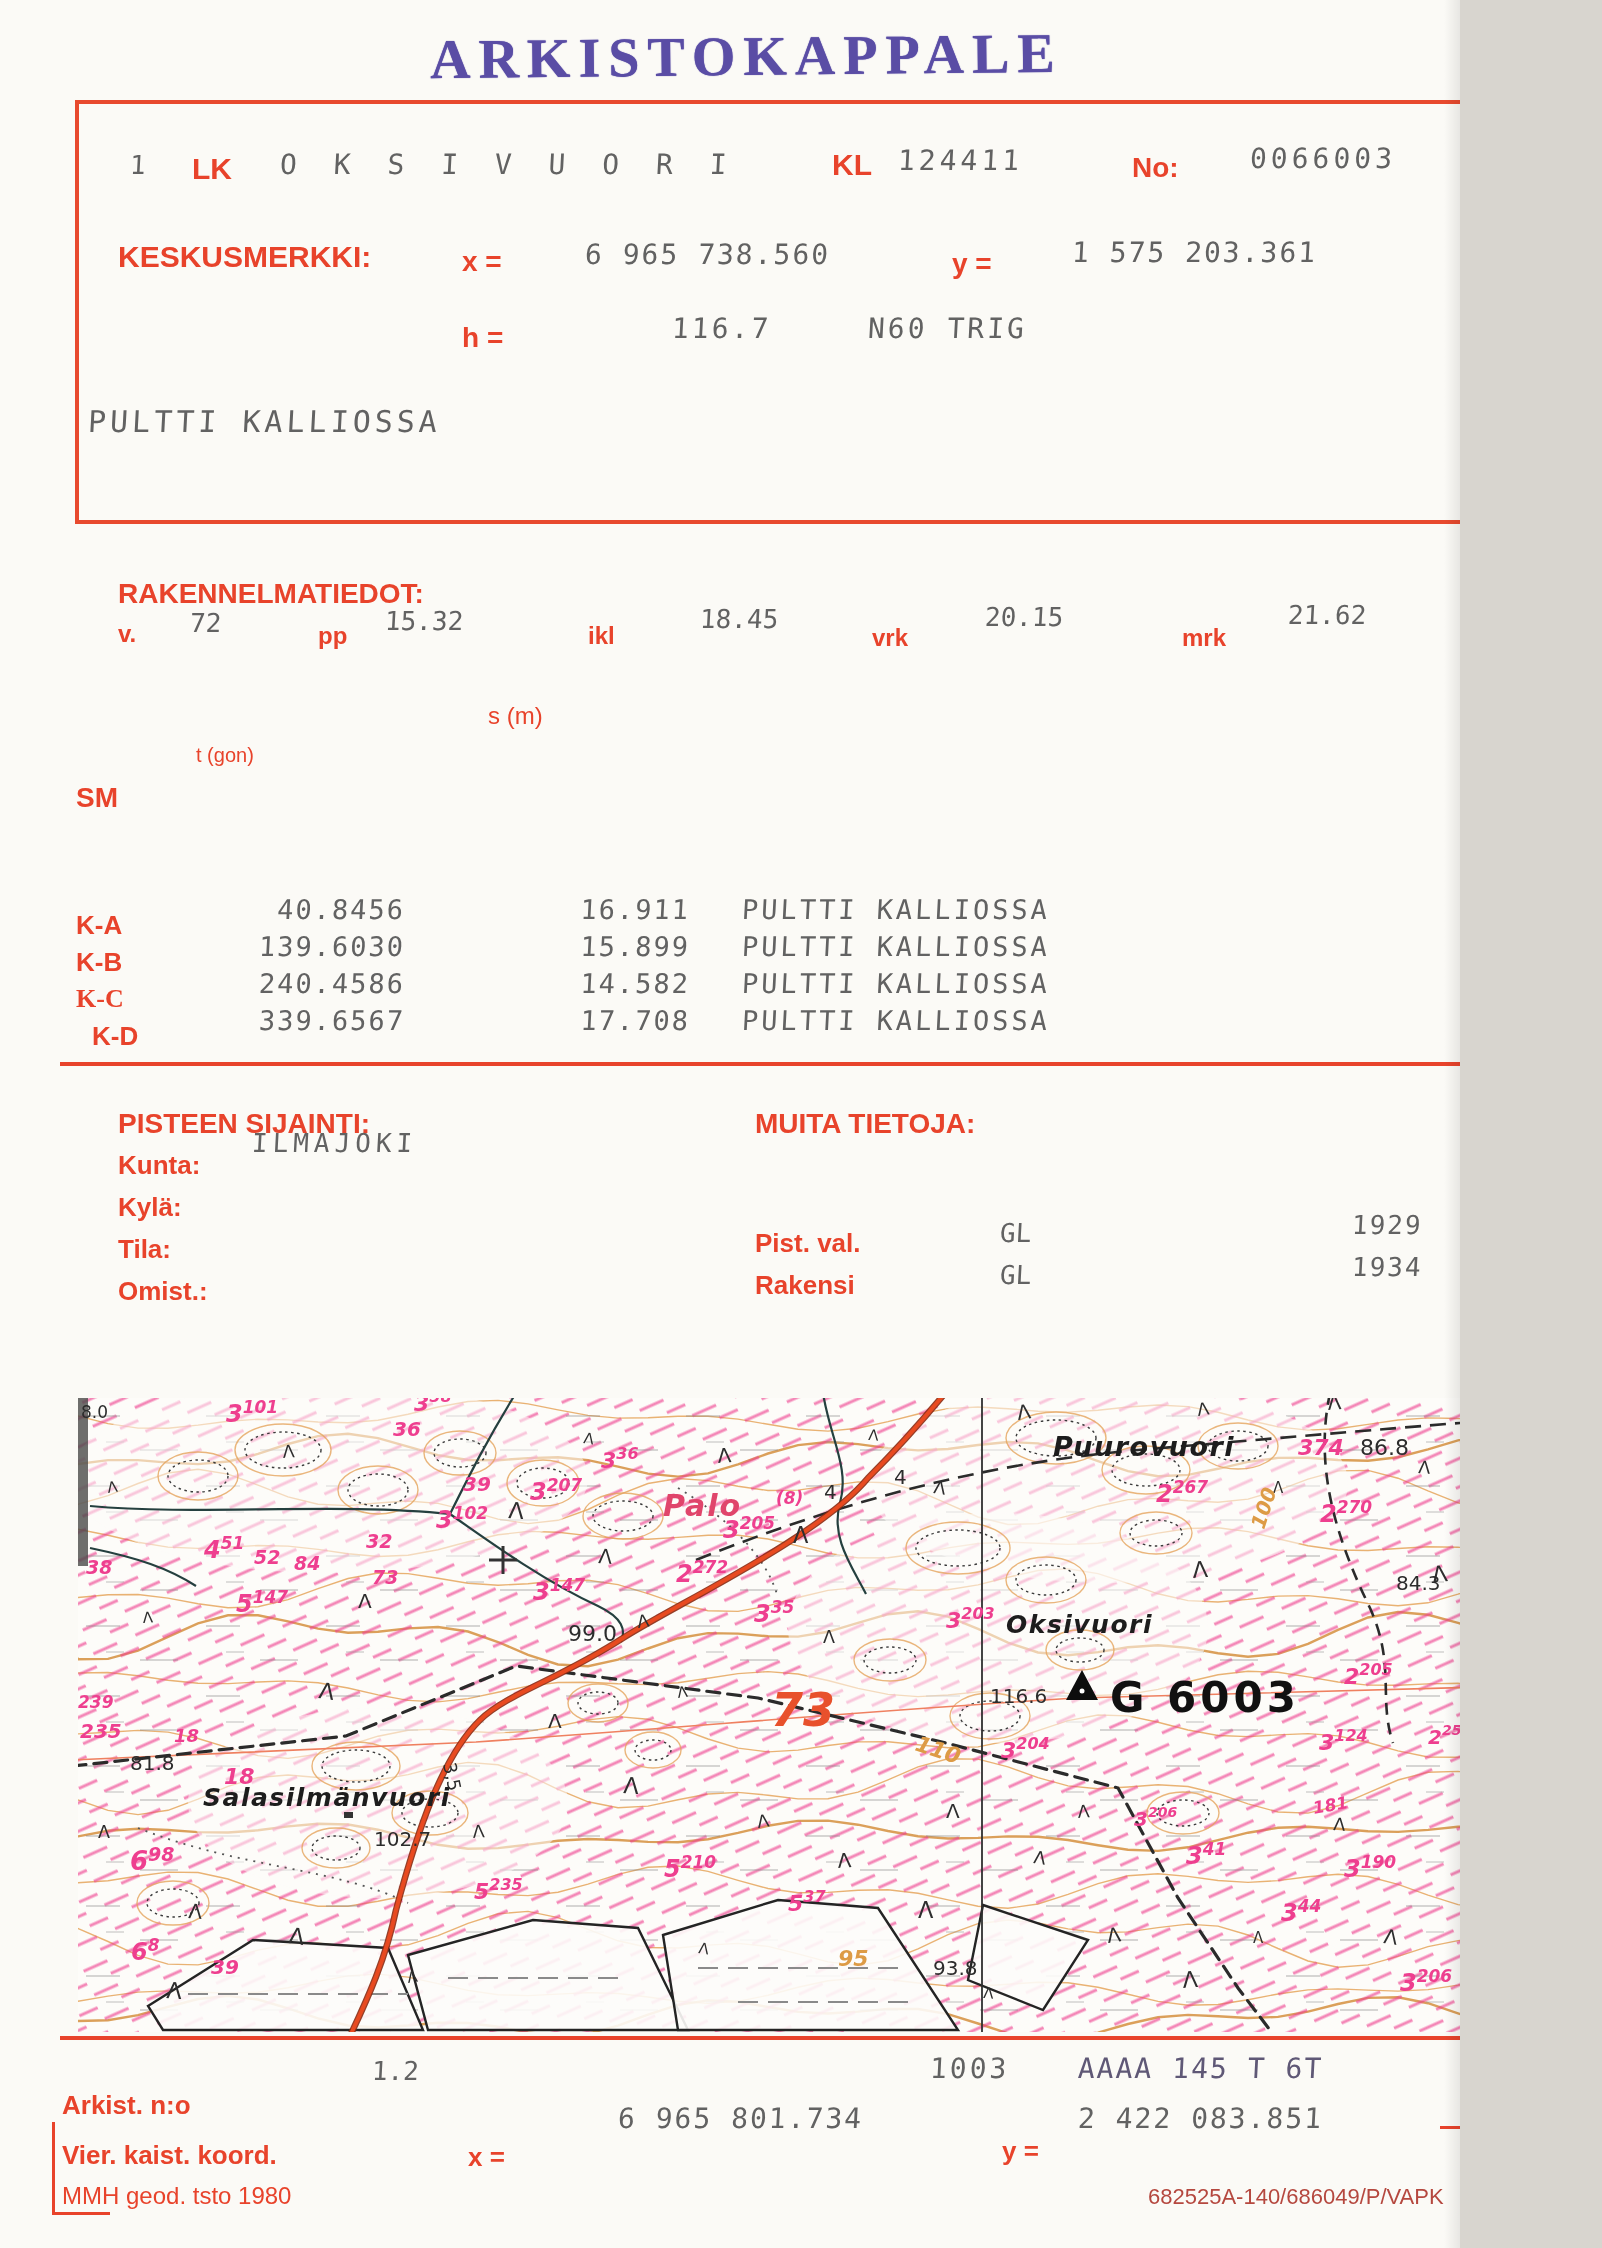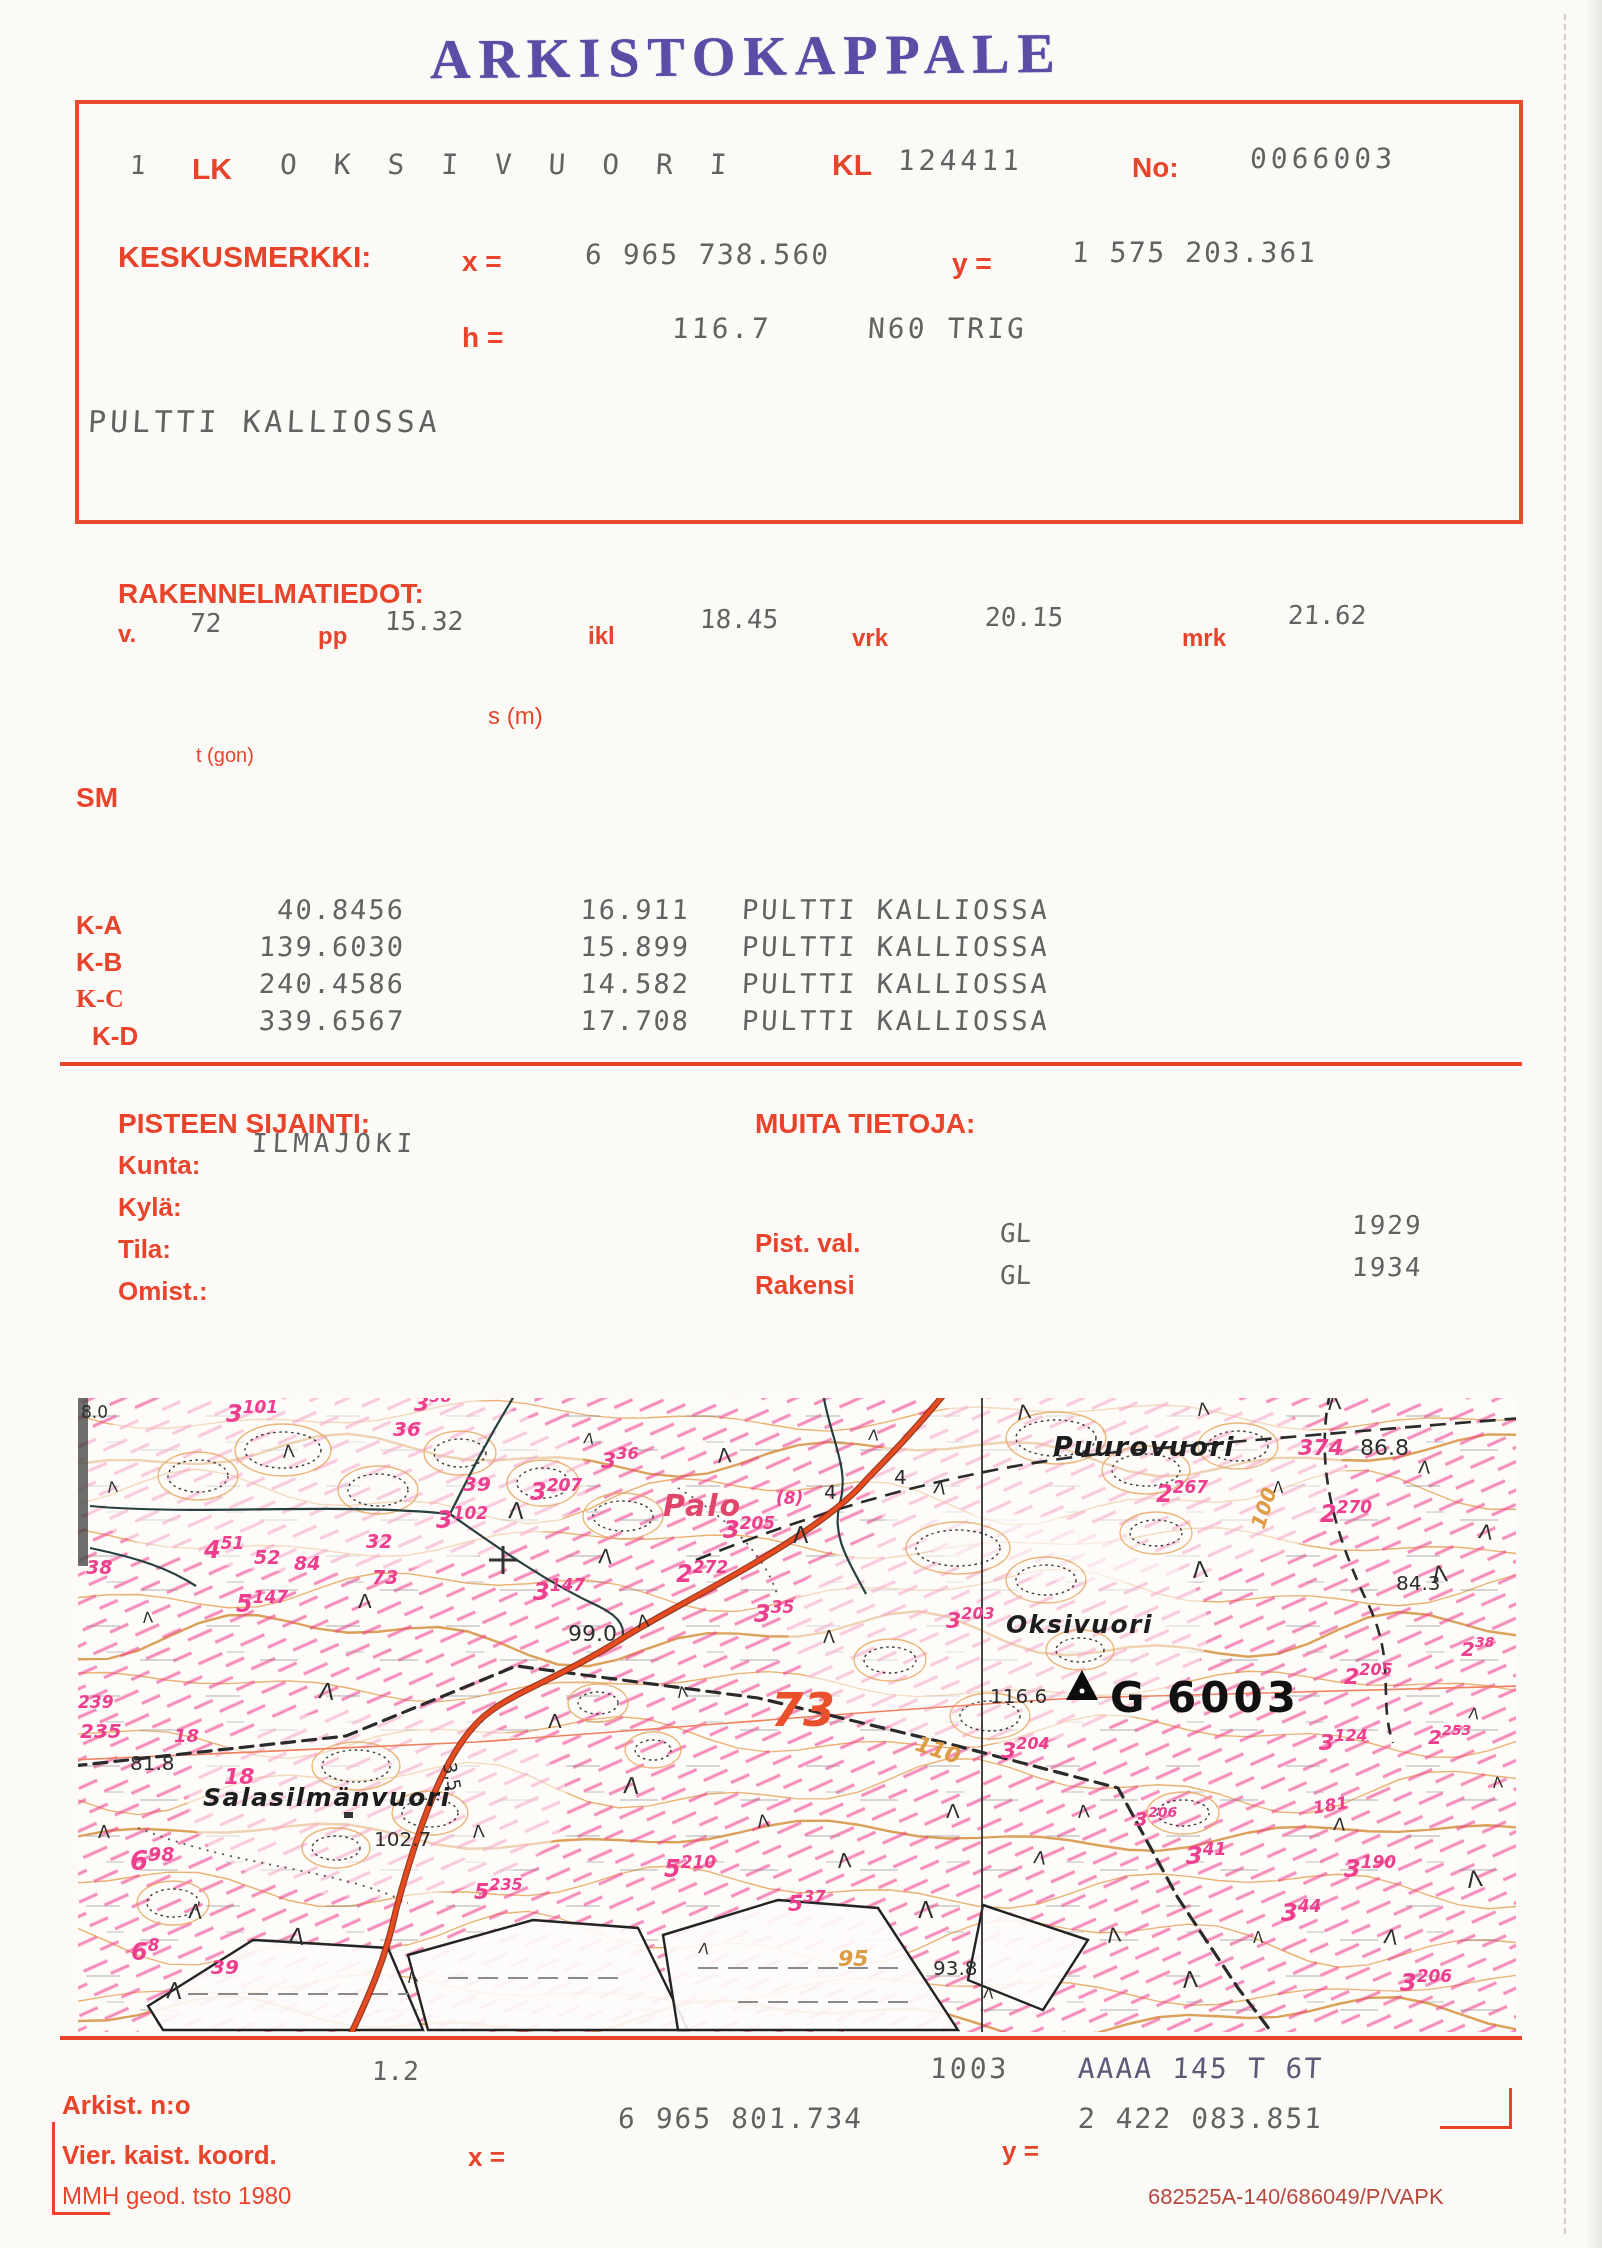--- a/index.html
+++ b/index.html
@@ -1,16 +1,16 @@
 <!DOCTYPE html>
 <html><head>
 <meta charset="utf-8">
 <style>
   html,body{margin:0;padding:0;background:#d8d5cf;}
-  #page{position:relative;width:1602px;height:2248px;background:#fbfaf6;overflow:hidden;
+  #page{position:relative;width:1460px;height:2248px;background:#fbfaf6;overflow:hidden;
         font-family:"Liberation Sans",sans-serif;}
   .abs{position:absolute;white-space:nowrap;}
   .red{color:#e8432b;font-family:"Liberation Sans",sans-serif;font-weight:700;}
   .mono{color:#626262;font-family:"DejaVu Sans Mono",monospace;transform:skewX(-3deg);}
   .stamp{color:#5a4da5;font-family:"Liberation Serif",serif;font-weight:700;
          letter-spacing:8px;transform:rotate(-0.6deg);text-shadow:0 0 1px #5a4da5;}
   .rule{position:absolute;background:#e8432b;}
   .box{position:absolute;border:4px solid #e84a2e;}
   .foldline{position:absolute;border-left:2px dashed #d2cdc3;}
   .edge{position:absolute;top:0;right:0;width:16px;height:2248px;
@@ -45,21 +45,21 @@
 
   <div class="abs mono" style="left:88px;top:404px;font-size:30px;letter-spacing:4px;">PULTTI KALLIOSSA</div>
 
   <div class="abs red" style="left:118px;top:578px;font-size:28px;">RAKENNELMATIEDOT:</div>
   <div class="abs red" style="left:118px;top:620px;font-size:24px;">v.</div>
   <div class="abs mono" style="left:190px;top:608px;font-size:26px;">72</div>
   <div class="abs red" style="left:318px;top:622px;font-size:24px;">pp</div>
   <div class="abs mono" style="left:385px;top:606px;font-size:26px;">15.32</div>
   <div class="abs red" style="left:588px;top:622px;font-size:24px;">ikl</div>
   <div class="abs mono" style="left:700px;top:604px;font-size:26px;">18.45</div>
-  <div class="abs red" style="left:852px;top:624px;font-size:24px;">vrk</div>
+  <div class="abs red" style="left:872px;top:624px;font-size:24px;">vrk</div>
   <div class="abs mono" style="left:985px;top:602px;font-size:26px;">20.15</div>
   <div class="abs red" style="left:1182px;top:624px;font-size:24px;">mrk</div>
   <div class="abs mono" style="left:1288px;top:600px;font-size:26px;">21.62</div>
 
   <div class="abs red" style="left:196px;top:744px;font-size:20px;font-weight:400;text-align:center;">t (gon)</div>
   <div class="abs red" style="left:488px;top:702px;font-size:24px;font-weight:400;">s (m)</div>
 
   <div class="abs red" style="left:76px;top:782px;font-size:28px;">SM</div>
 
   <div id="sm-rows">

